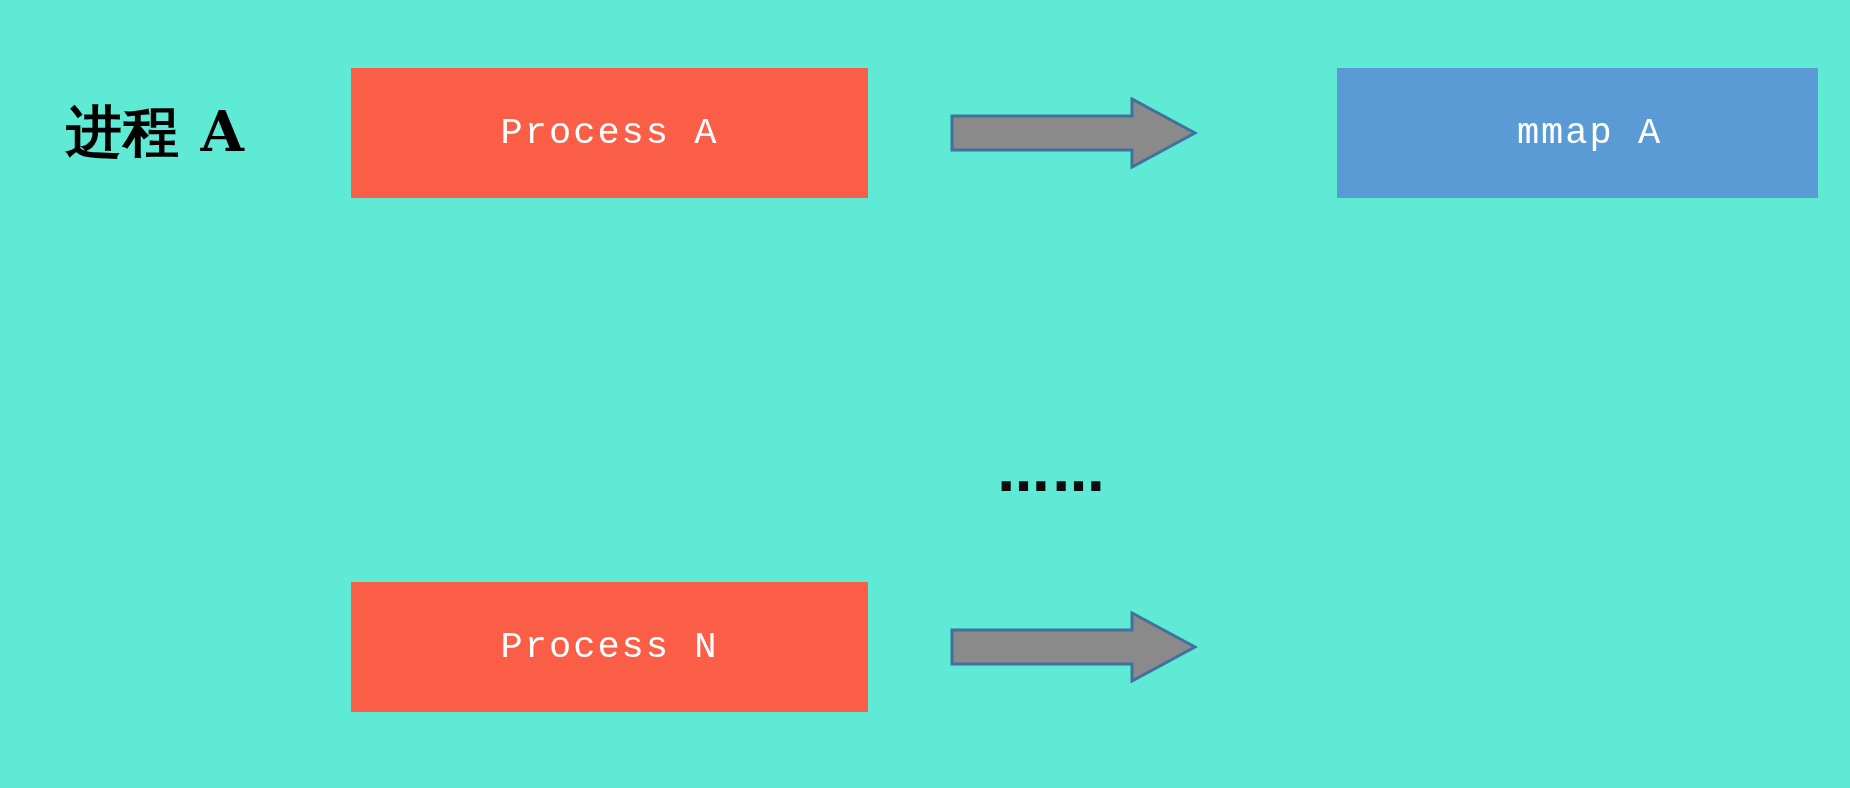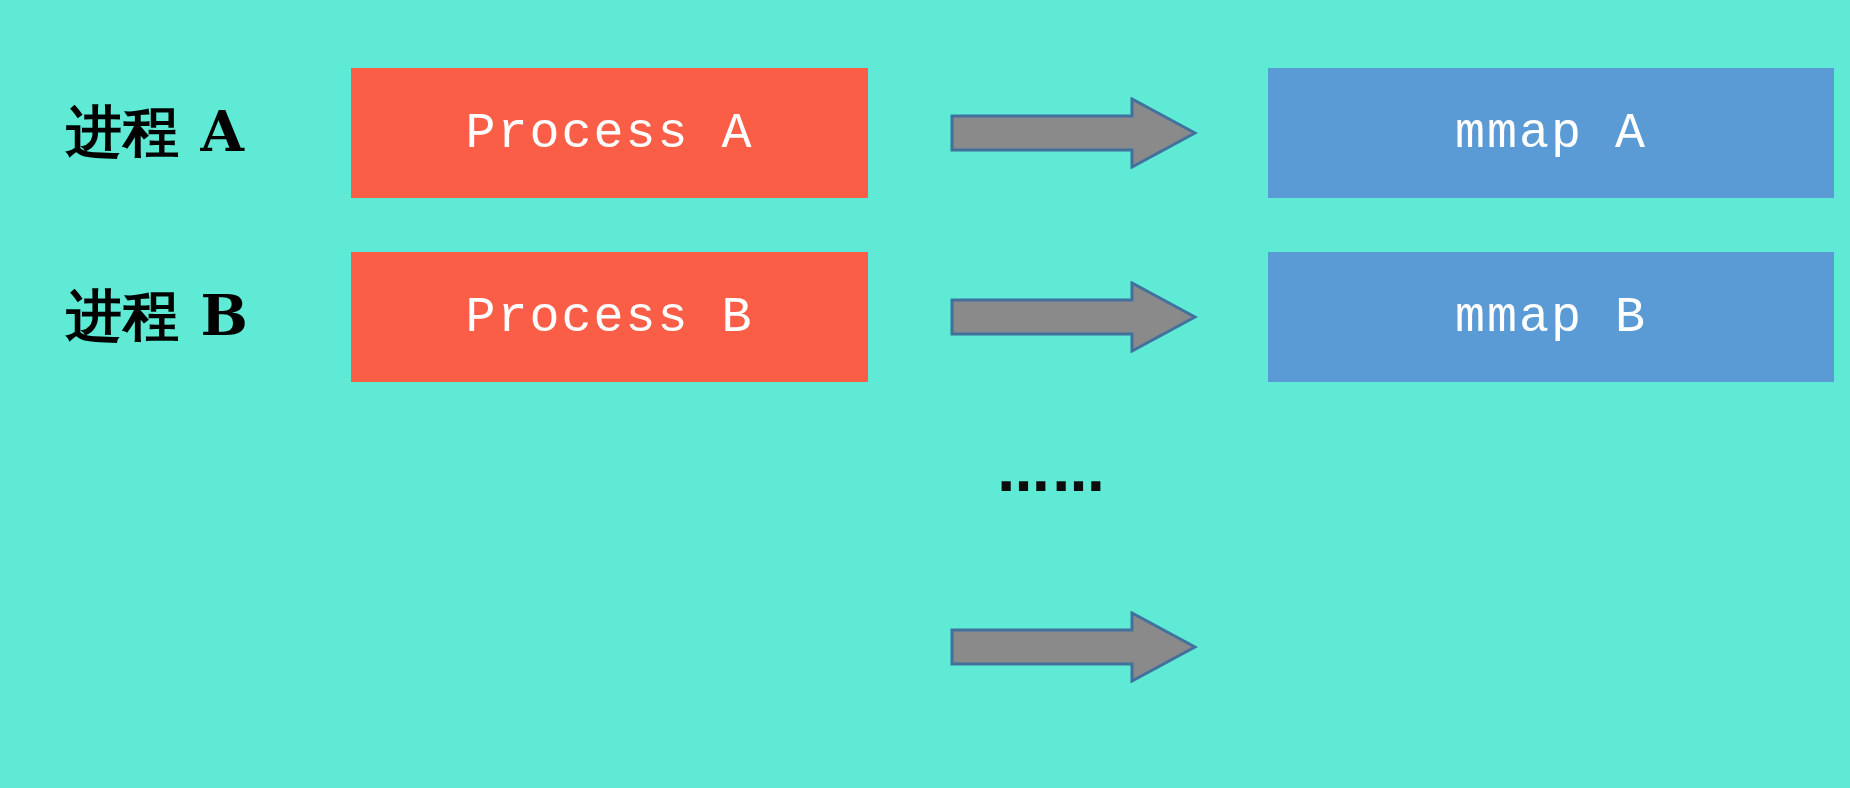--- a/index.html
+++ b/index.html
@@ -43,35 +43,36 @@
   .box {
     position: absolute;
     top: 0;
     height: 130px;
     display: flex;
     align-items: center;
     justify-content: center;
   }
   .box span {
     font-family: "Liberation Mono", "DejaVu Sans Mono", monospace;
-    font-size: 50px;
+    font-size: 37px;
     font-weight: 400;
     color: #ffffff;
     letter-spacing: 2px;
     white-space: nowrap;
   }
   .process-box {
     left: 351px;
     width: 517px;
     background: #fb5e47;
   }
   .mmap-box {
-    left: 1268px;
-    width: 566px;
+    left: 1337px;
+    width: 457px;
     background: #5b9bd5;
+    padding-left: 24px;
   }
   .arrow {
     position: absolute;
     left: 950px;
     top: 29px;
     width: 248px;
     height: 72px;
     display: block;
   }
   .ellipsis {
@@ -102,34 +103,25 @@
       <span>Process A</span>
     </div>
     <svg class="arrow" viewBox="0 0 248 72" preserveAspectRatio="none">
       <polygon points="2,19 182,19 182,2 245,36 182,70 182,53 2,53" fill="#8a8a8a" stroke="#41719c" stroke-width="3" stroke-linejoin="miter"></polygon>
     </svg>
     <div class="box mmap-box">
       <span>mmap A</span>
     </div>
   </div>
 
-  <div class="row row-b">
-    <div class="row-label">进程 B</div>
-    <div class="box process-box">
-      <span>Process B</span>
-    </div>
-    <svg class="arrow" viewBox="0 0 248 72" preserveAspectRatio="none">
-      <polygon points="2,19 182,19 182,2 245,36 182,70 182,53 2,53" fill="#8a8a8a" stroke="#41719c" stroke-width="3" stroke-linejoin="miter"></polygon>
-    </svg>
-    <div class="box mmap-box">
-      <span>mmap B</span>
-    </div>
-  </div>
 
   <div class="ellipsis">……</div>
 
   <div class="row row-n">
+    <div class="box process-box">
+      <span>Process N</span>
+    </div>
     <svg class="arrow" viewBox="0 0 248 72" preserveAspectRatio="none">
       <polygon points="2,19 182,19 182,2 245,36 182,70 182,53 2,53" fill="#8a8a8a" stroke="#41719c" stroke-width="3" stroke-linejoin="miter"></polygon>
     </svg>
   </div>
 
 </div>
 
 </body></html>

